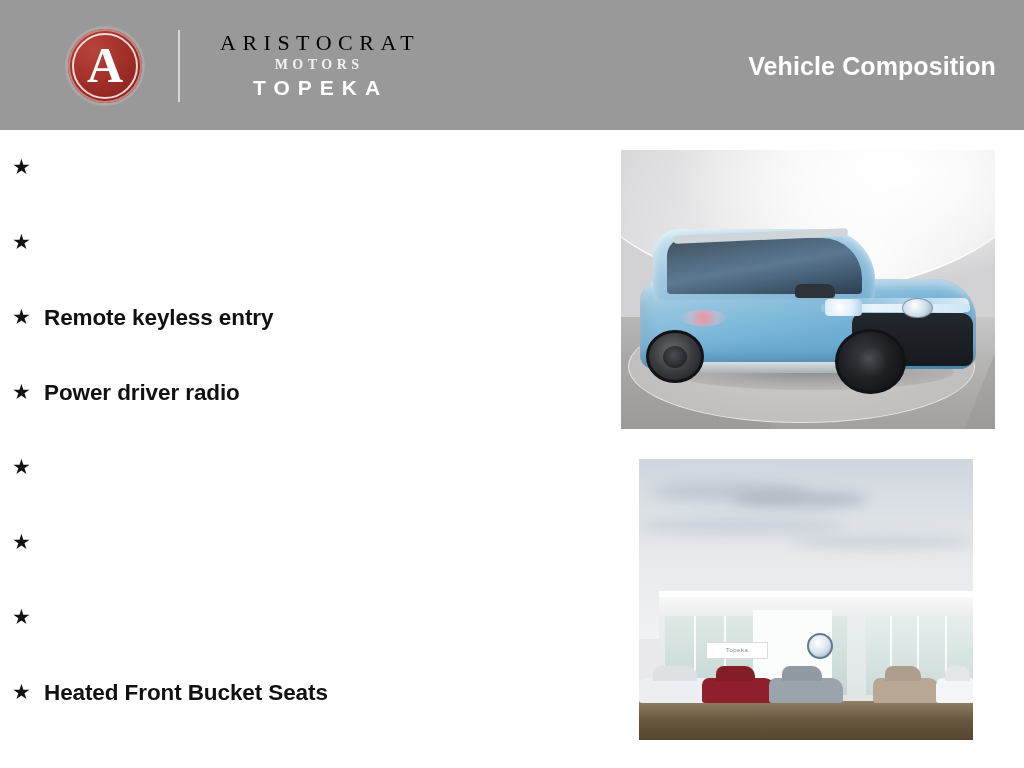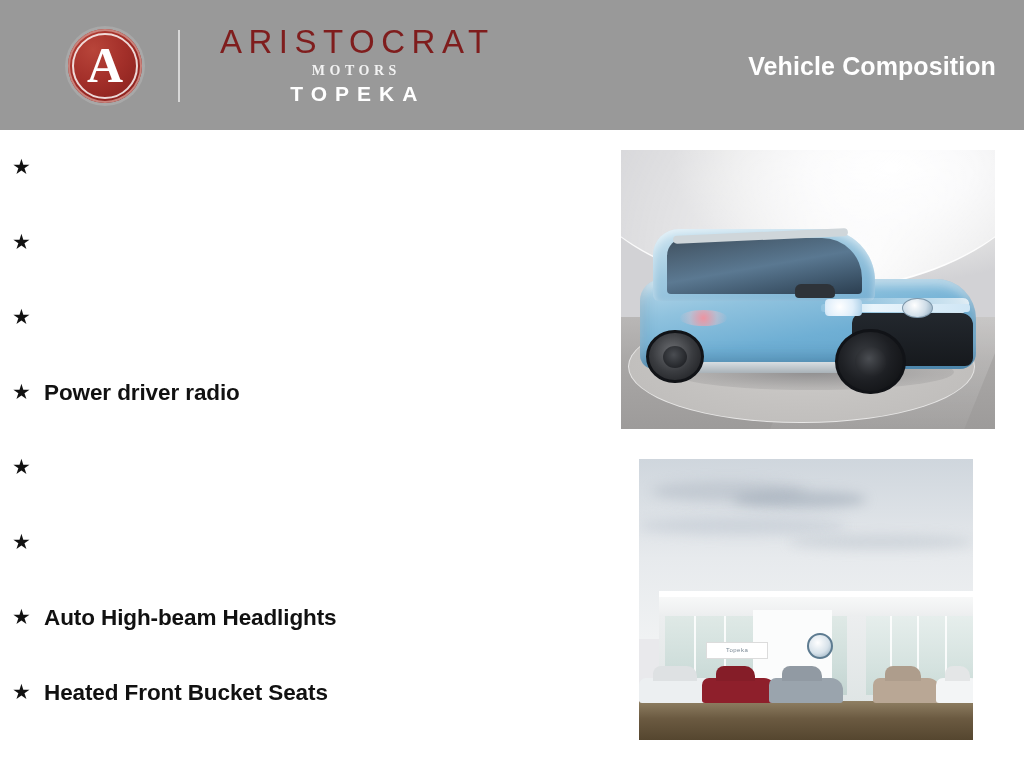--- a/index.html
+++ b/index.html
@@ -67,25 +67,25 @@
     margin: 0 34px 0 36px;
     flex: 0 0 auto;
   }
   #brand-wordmark {
     display: flex;
     flex-direction: column;
     align-items: center;
     justify-content: center;
   }
   #wordmark-main {
-    font-family: Liberation Sans, sans-serif;
+    font-family: Liberation Serif, serif;
     font-weight: 300;
-    font-size: 33px;
+    font-size: 22px;
     letter-spacing: 6.5px;
-    color: #7f1d1d;
+    color: #000000;
     line-height: 1.05;
     padding-left: 6px;
   }
   #wordmark-motors {
     font-family: "Liberation Serif", serif;
     font-weight: 700;
     font-size: 14px;
     letter-spacing: 4.5px;
     color: #f2f2f2;
     line-height: 1.5;
@@ -452,34 +452,34 @@
 
 <div id="highlights-list">
     <div class="highlight-item">
       <span class="bullet-star">★</span>
     </div>
     <div class="highlight-item">
       <span class="bullet-star">★</span>
     </div>
     <div class="highlight-item">
       <span class="bullet-star">★</span>
+      <span class="highlight-text">Remote keyless entry</span>
     </div>
     <div class="highlight-item">
       <span class="bullet-star">★</span>
       <span class="highlight-text">Power driver radio</span>
     </div>
     <div class="highlight-item">
       <span class="bullet-star">★</span>
     </div>
     <div class="highlight-item">
       <span class="bullet-star">★</span>
     </div>
     <div class="highlight-item">
       <span class="bullet-star">★</span>
-      <span class="highlight-text">Auto High-beam Headlights</span>
     </div>
     <div class="highlight-item">
       <span class="bullet-star">★</span>
       <span class="highlight-text">Heated Front Bucket Seats</span>
     </div>
   </div>
 
 <div class="photo-frame" id="vehicle-photo">
   <div class="studio-bg"></div>
   <div class="studio-arc"></div>

